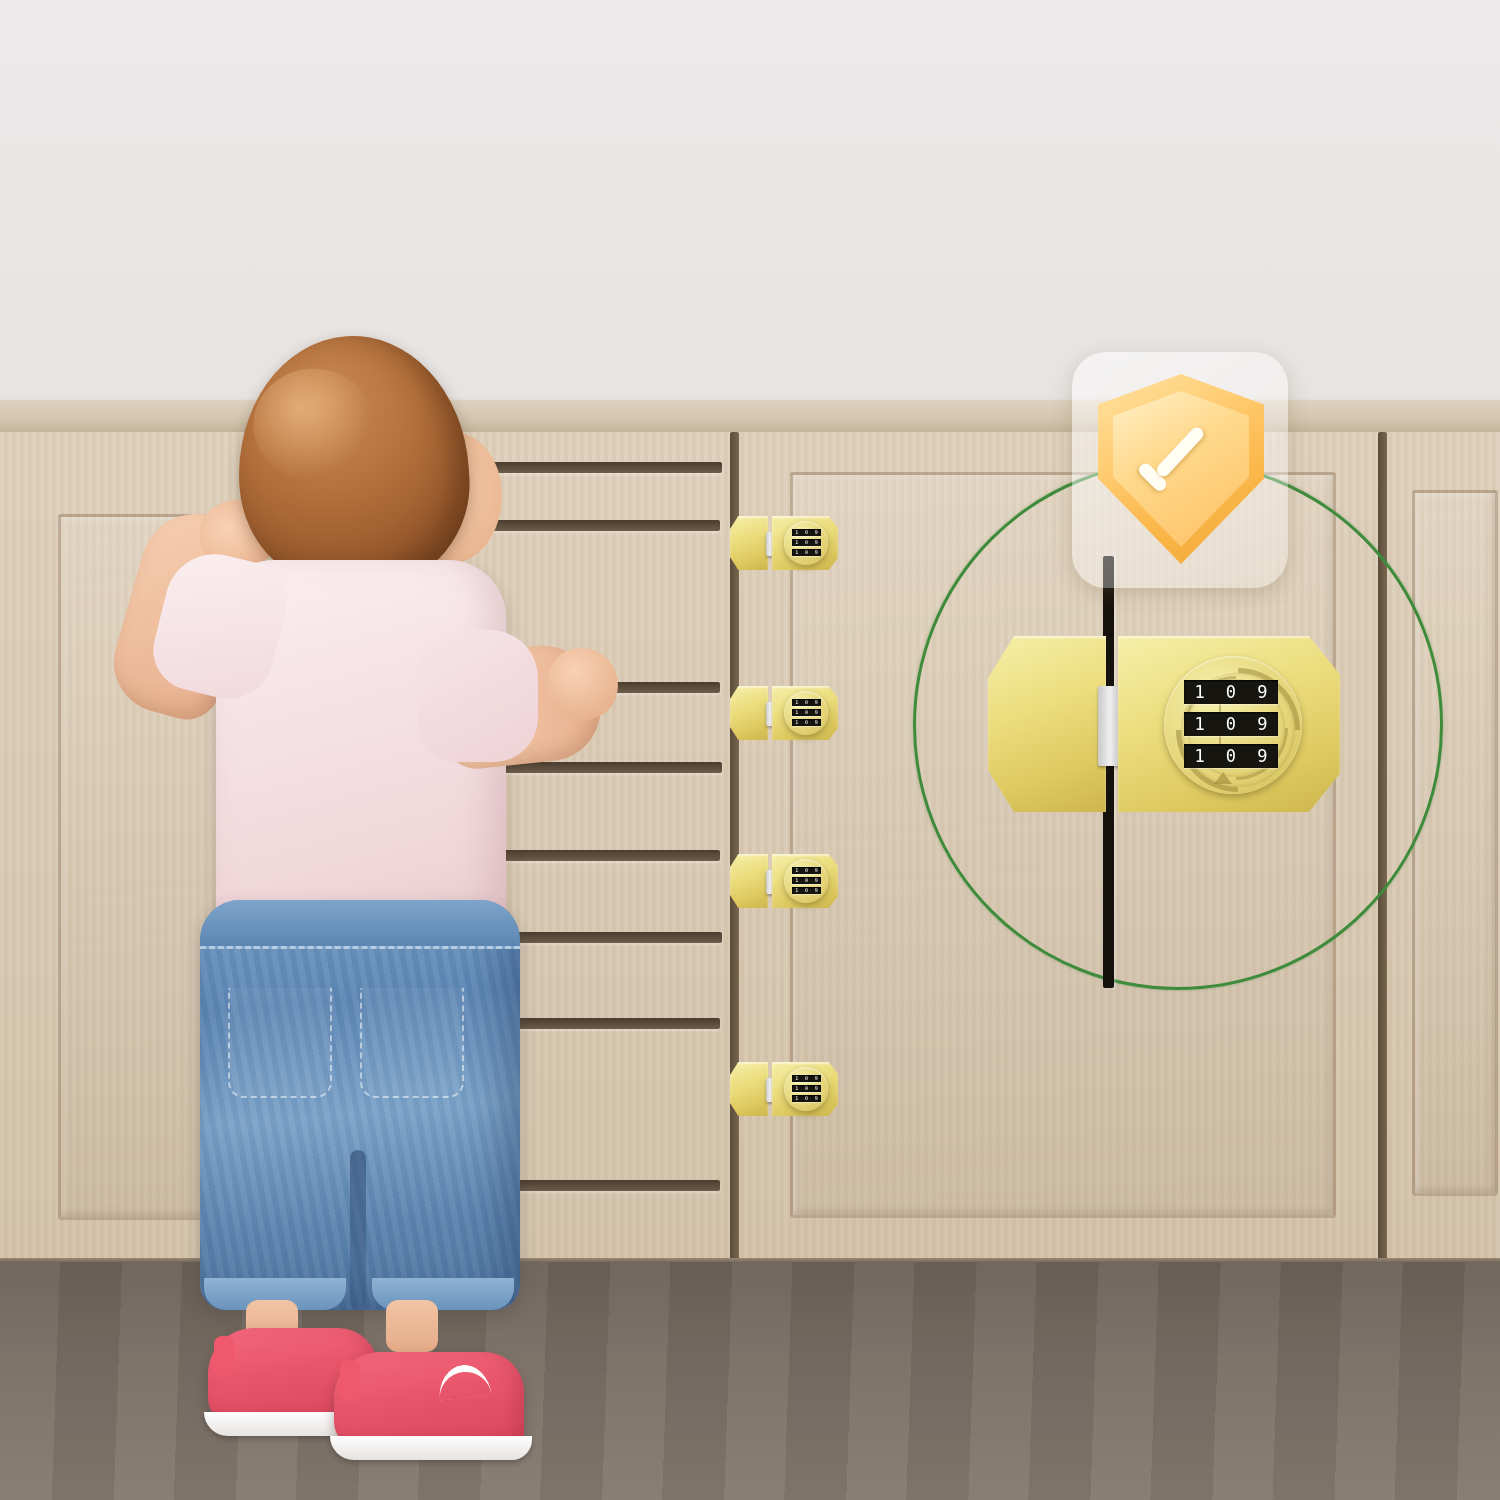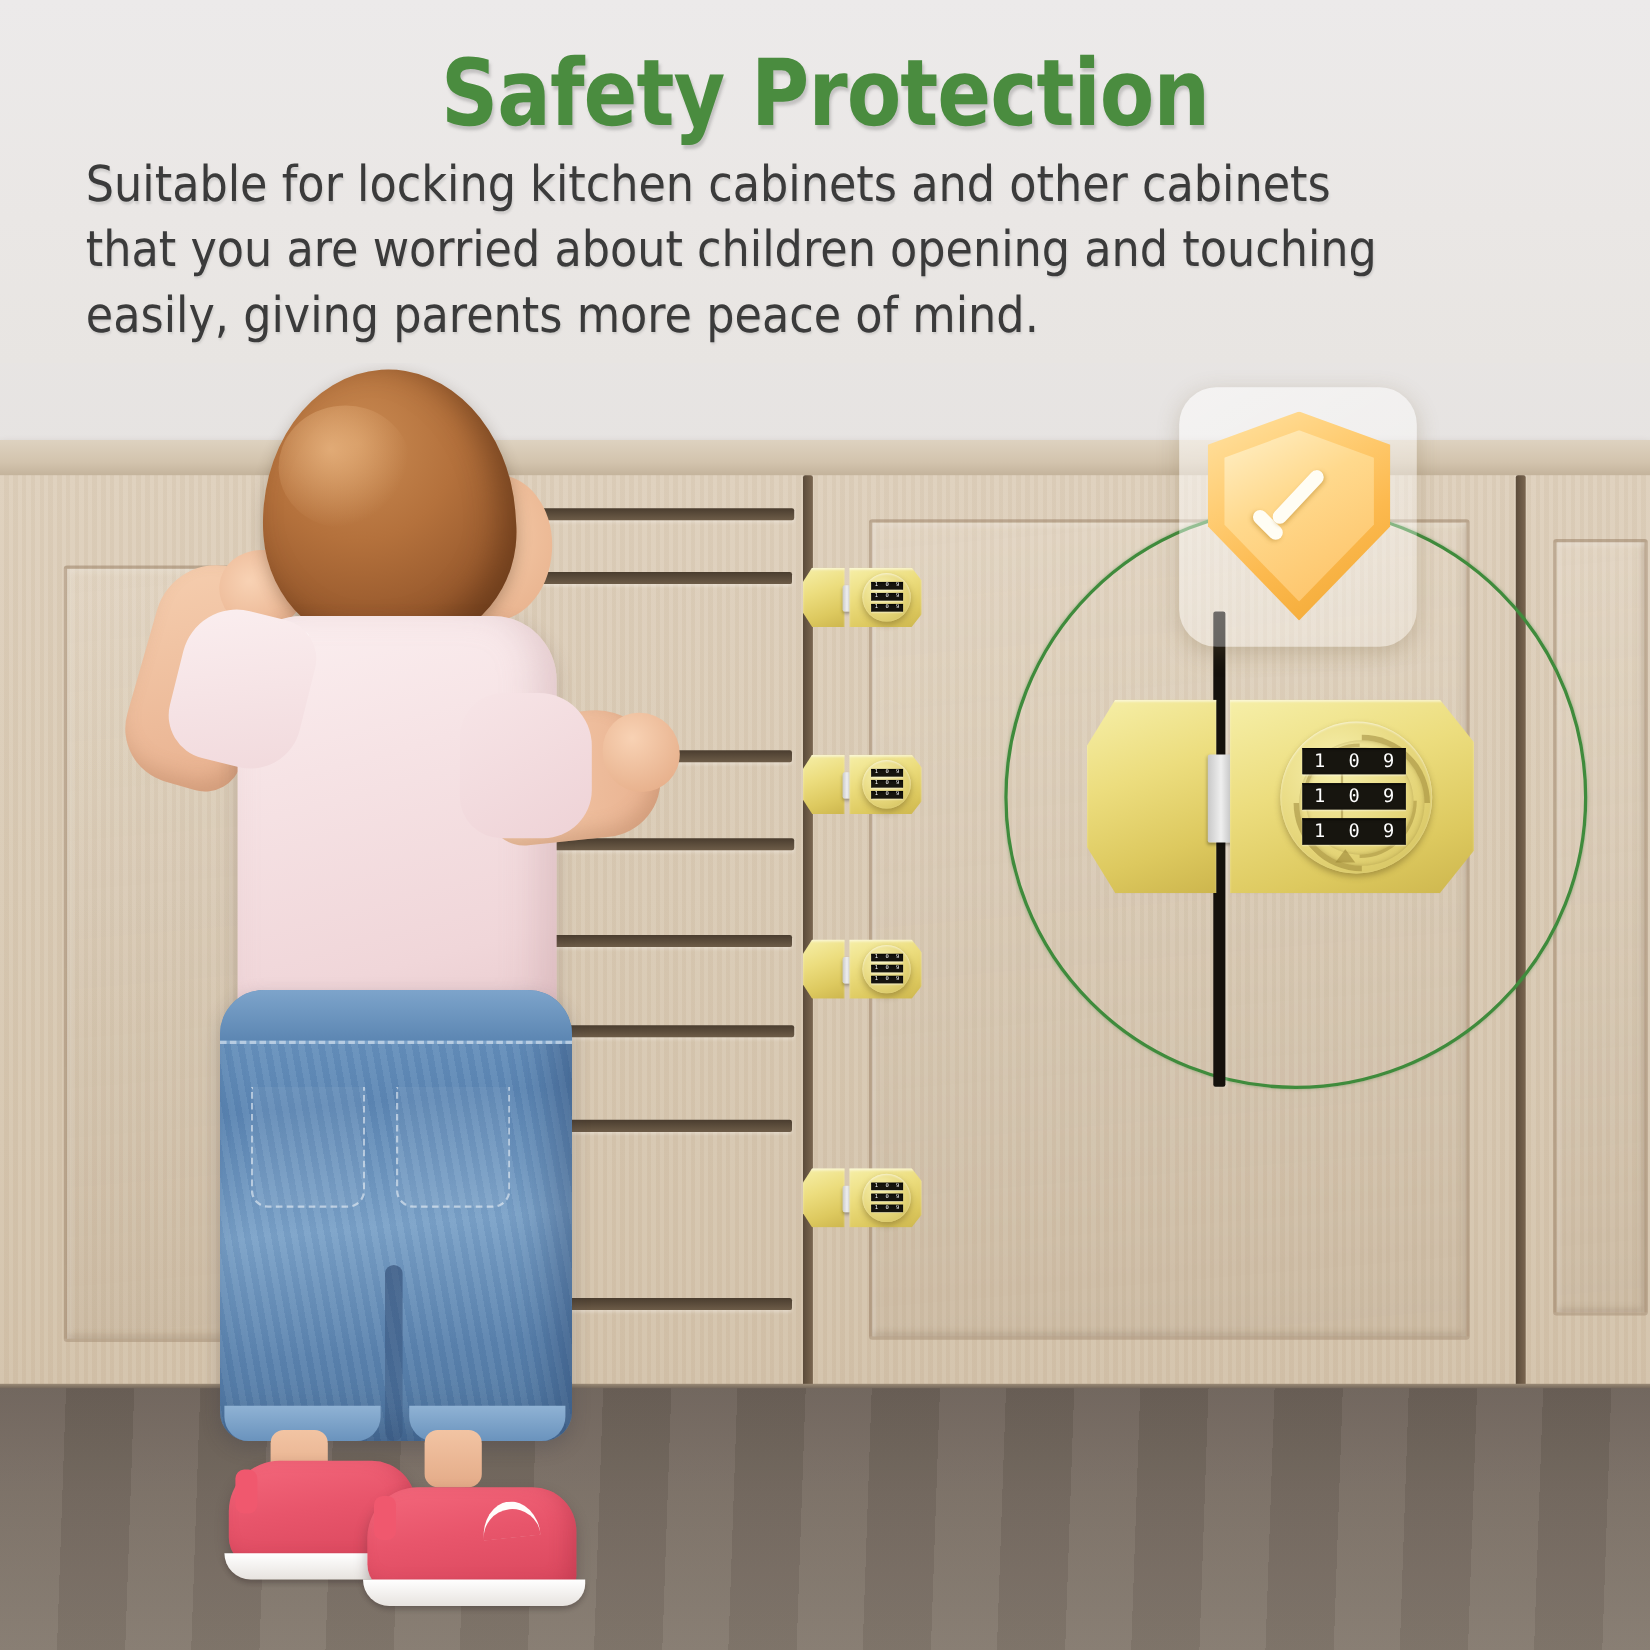--- a/index.html
+++ b/index.html
@@ -393,18 +393,14 @@
       <div class="tab"></div>
       <div class="sole"></div>
     </div>
     <div class="shoe" style="left:334px;top:1352px;width:190px;z-index:22;">
       <div class="tab"></div>
       <div class="lace"></div>
       <div class="sole"></div>
     </div>
   </div>
 
-  <div class="banner">
-    <div class="title">Safety Protection</div>
-    <div class="subtitle">Suitable for locking kitchen cabinets and other cabinets that you are worried about children opening and touching easily, giving parents more peace of mind.</div>
-  </div>
 
 </div>
 
 </body></html>

